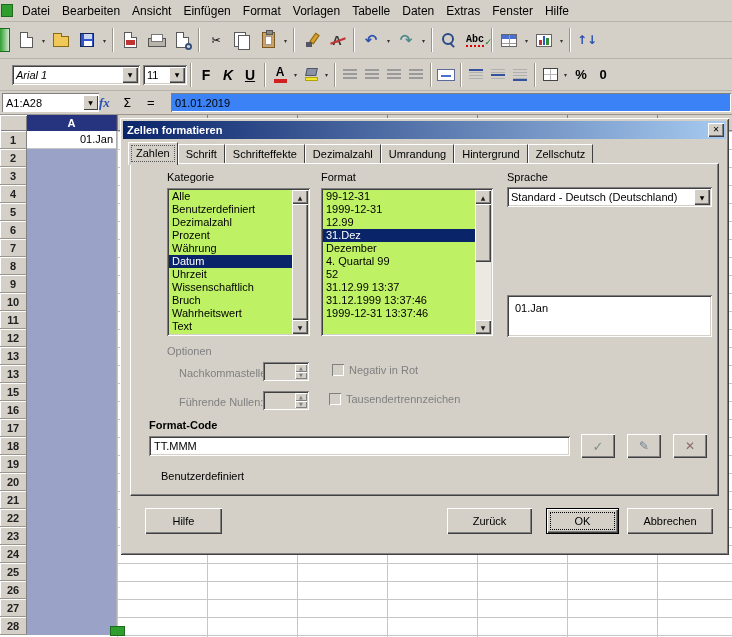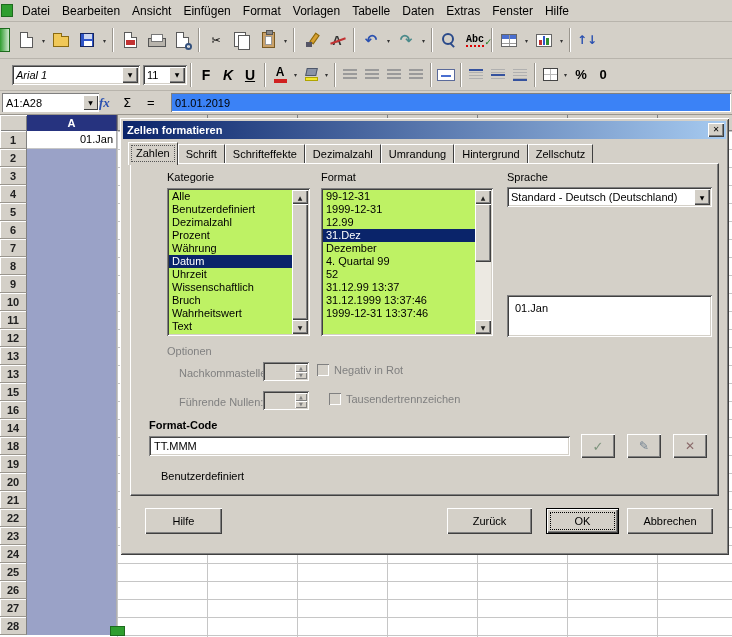--- a/index.html
+++ b/index.html
@@ -135,21 +135,21 @@
   #preview-box{position:absolute;left:387px;top:177px;width:205px;height:42px;background:#fff;box-shadow:inset 1px 1px 0 #808080,inset -1px -1px 0 #fff,inset 2px 2px 0 #404040,inset -2px -2px 0 #d4d0c8;padding:7px 8px;font-size:11px;z-index:6;}
   #lbl-optionen{left:47px;top:227px;}
   #lbl-nachkomma{left:59px;top:249px;}
   #lbl-fuehrende{left:59px;top:278px;}
   .spinner{position:absolute;width:46px;height:19px;background:#d4d0c8;box-shadow:inset 1px 1px 0 #808080,inset -1px -1px 0 #fff,inset 2px 2px 0 #404040;z-index:6;}
   #spin-decimals{left:143px;top:244px;}
   #spin-zeros{left:143px;top:273px;}
   .spin-btns{position:absolute;right:2px;top:2px;bottom:2px;width:12px;display:flex;flex-direction:column;}
   .spin-btns i{flex:1;display:flex;align-items:center;justify-content:center;font-size:5px;font-style:normal;color:#808080;background:#d4d0c8;box-shadow:inset 1px 1px 0 #fff,inset -1px -1px 0 #808080;}
   .chk{position:absolute;display:flex;align-items:center;gap:5px;color:#808080;font-size:11px;z-index:6;}
-  #chk-negativ{left:197px;top:246px;}
+  #chk-negativ{left:212px;top:246px;}
   #chk-tausender{left:209px;top:275px;}
   .chk .box{width:12px;height:12px;background:#d4d0c8;box-shadow:inset 1px 1px 0 #808080,inset -1px -1px 0 #fff;flex:none;}
   #lbl-formatcode{left:29px;top:301px;font-weight:700;}
   #fmtcode{position:absolute;left:29px;top:318px;width:421px;height:20px;border:none;background:#fff;box-shadow:inset 1px 1px 0 #808080,inset -1px -1px 0 #fff,inset 2px 2px 0 #404040,inset -2px -2px 0 #d4d0c8;font-size:11px;padding:0 5px;z-index:6;font-family:"Liberation Sans",sans-serif;}
   .mini-btn{position:absolute;width:34px;height:24px;background:#d4d0c8;box-shadow:inset 1px 1px 0 #fff,inset -1px -1px 0 #404040,inset -2px -2px 0 #808080;display:flex;align-items:center;justify-content:center;z-index:6;border:none;}
   #btn-apply{left:461px;top:316px;color:#7c937c;font-size:13px;}
   #btn-edit{left:507px;top:316px;color:#708090;font-size:12px;}
   #btn-del{left:553px;top:316px;color:#8a6a6a;font-size:12px;}
   #lbl-comment{left:41px;top:352px;}
   .dbtn{position:absolute;height:26px;background:#d4d0c8;box-shadow:inset 1px 1px 0 #fff,inset -1px -1px 0 #404040,inset -2px -2px 0 #808080;display:flex;align-items:center;justify-content:center;font-size:11px;border:none;z-index:6;font-family:"Liberation Sans",sans-serif;}
@@ -354,21 +354,21 @@
       <div class="rowhead">7</div>
       <div class="rowhead">8</div>
       <div class="rowhead">9</div>
       <div class="rowhead">10</div>
       <div class="rowhead">11</div>
       <div class="rowhead">12</div>
       <div class="rowhead">13</div>
       <div class="rowhead">13</div>
       <div class="rowhead">15</div>
       <div class="rowhead">16</div>
-      <div class="rowhead">14</div>
+      <div class="rowhead">17</div>
       <div class="rowhead">18</div>
       <div class="rowhead">19</div>
       <div class="rowhead">20</div>
       <div class="rowhead">21</div>
       <div class="rowhead">22</div>
       <div class="rowhead">23</div>
       <div class="rowhead">24</div>
       <div class="rowhead">25</div>
       <div class="rowhead">26</div>
       <div class="rowhead">27</div>

